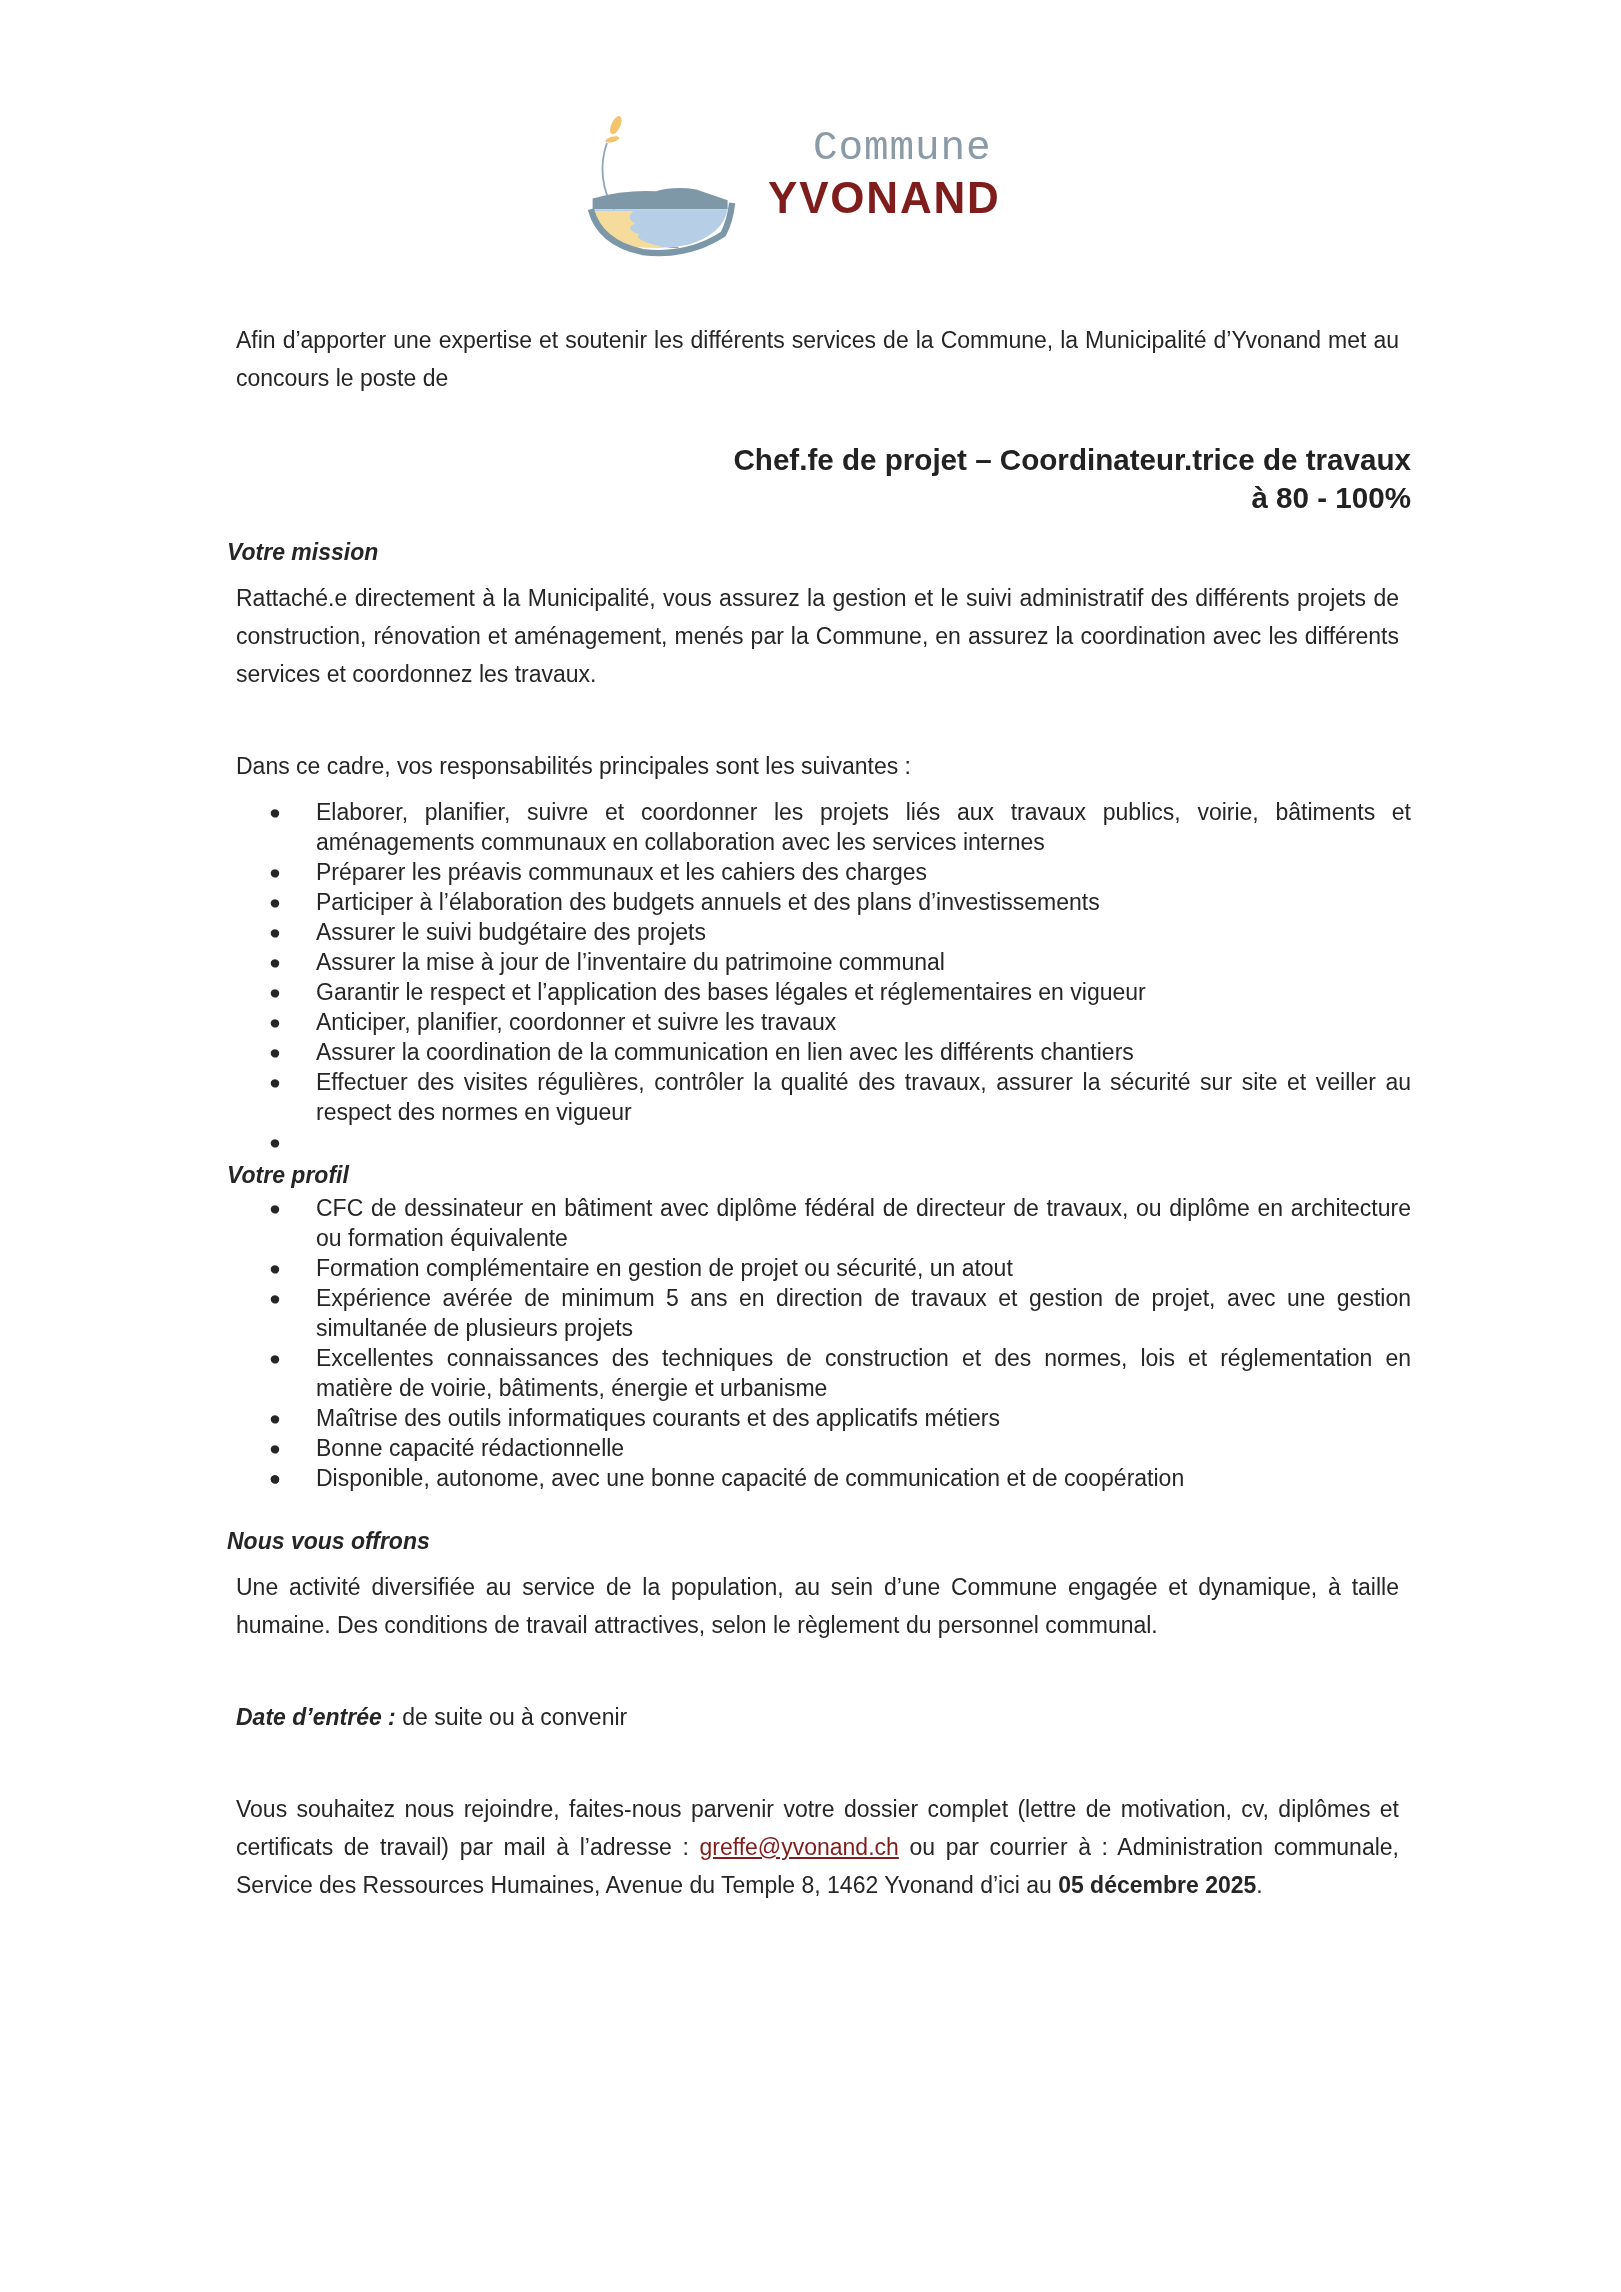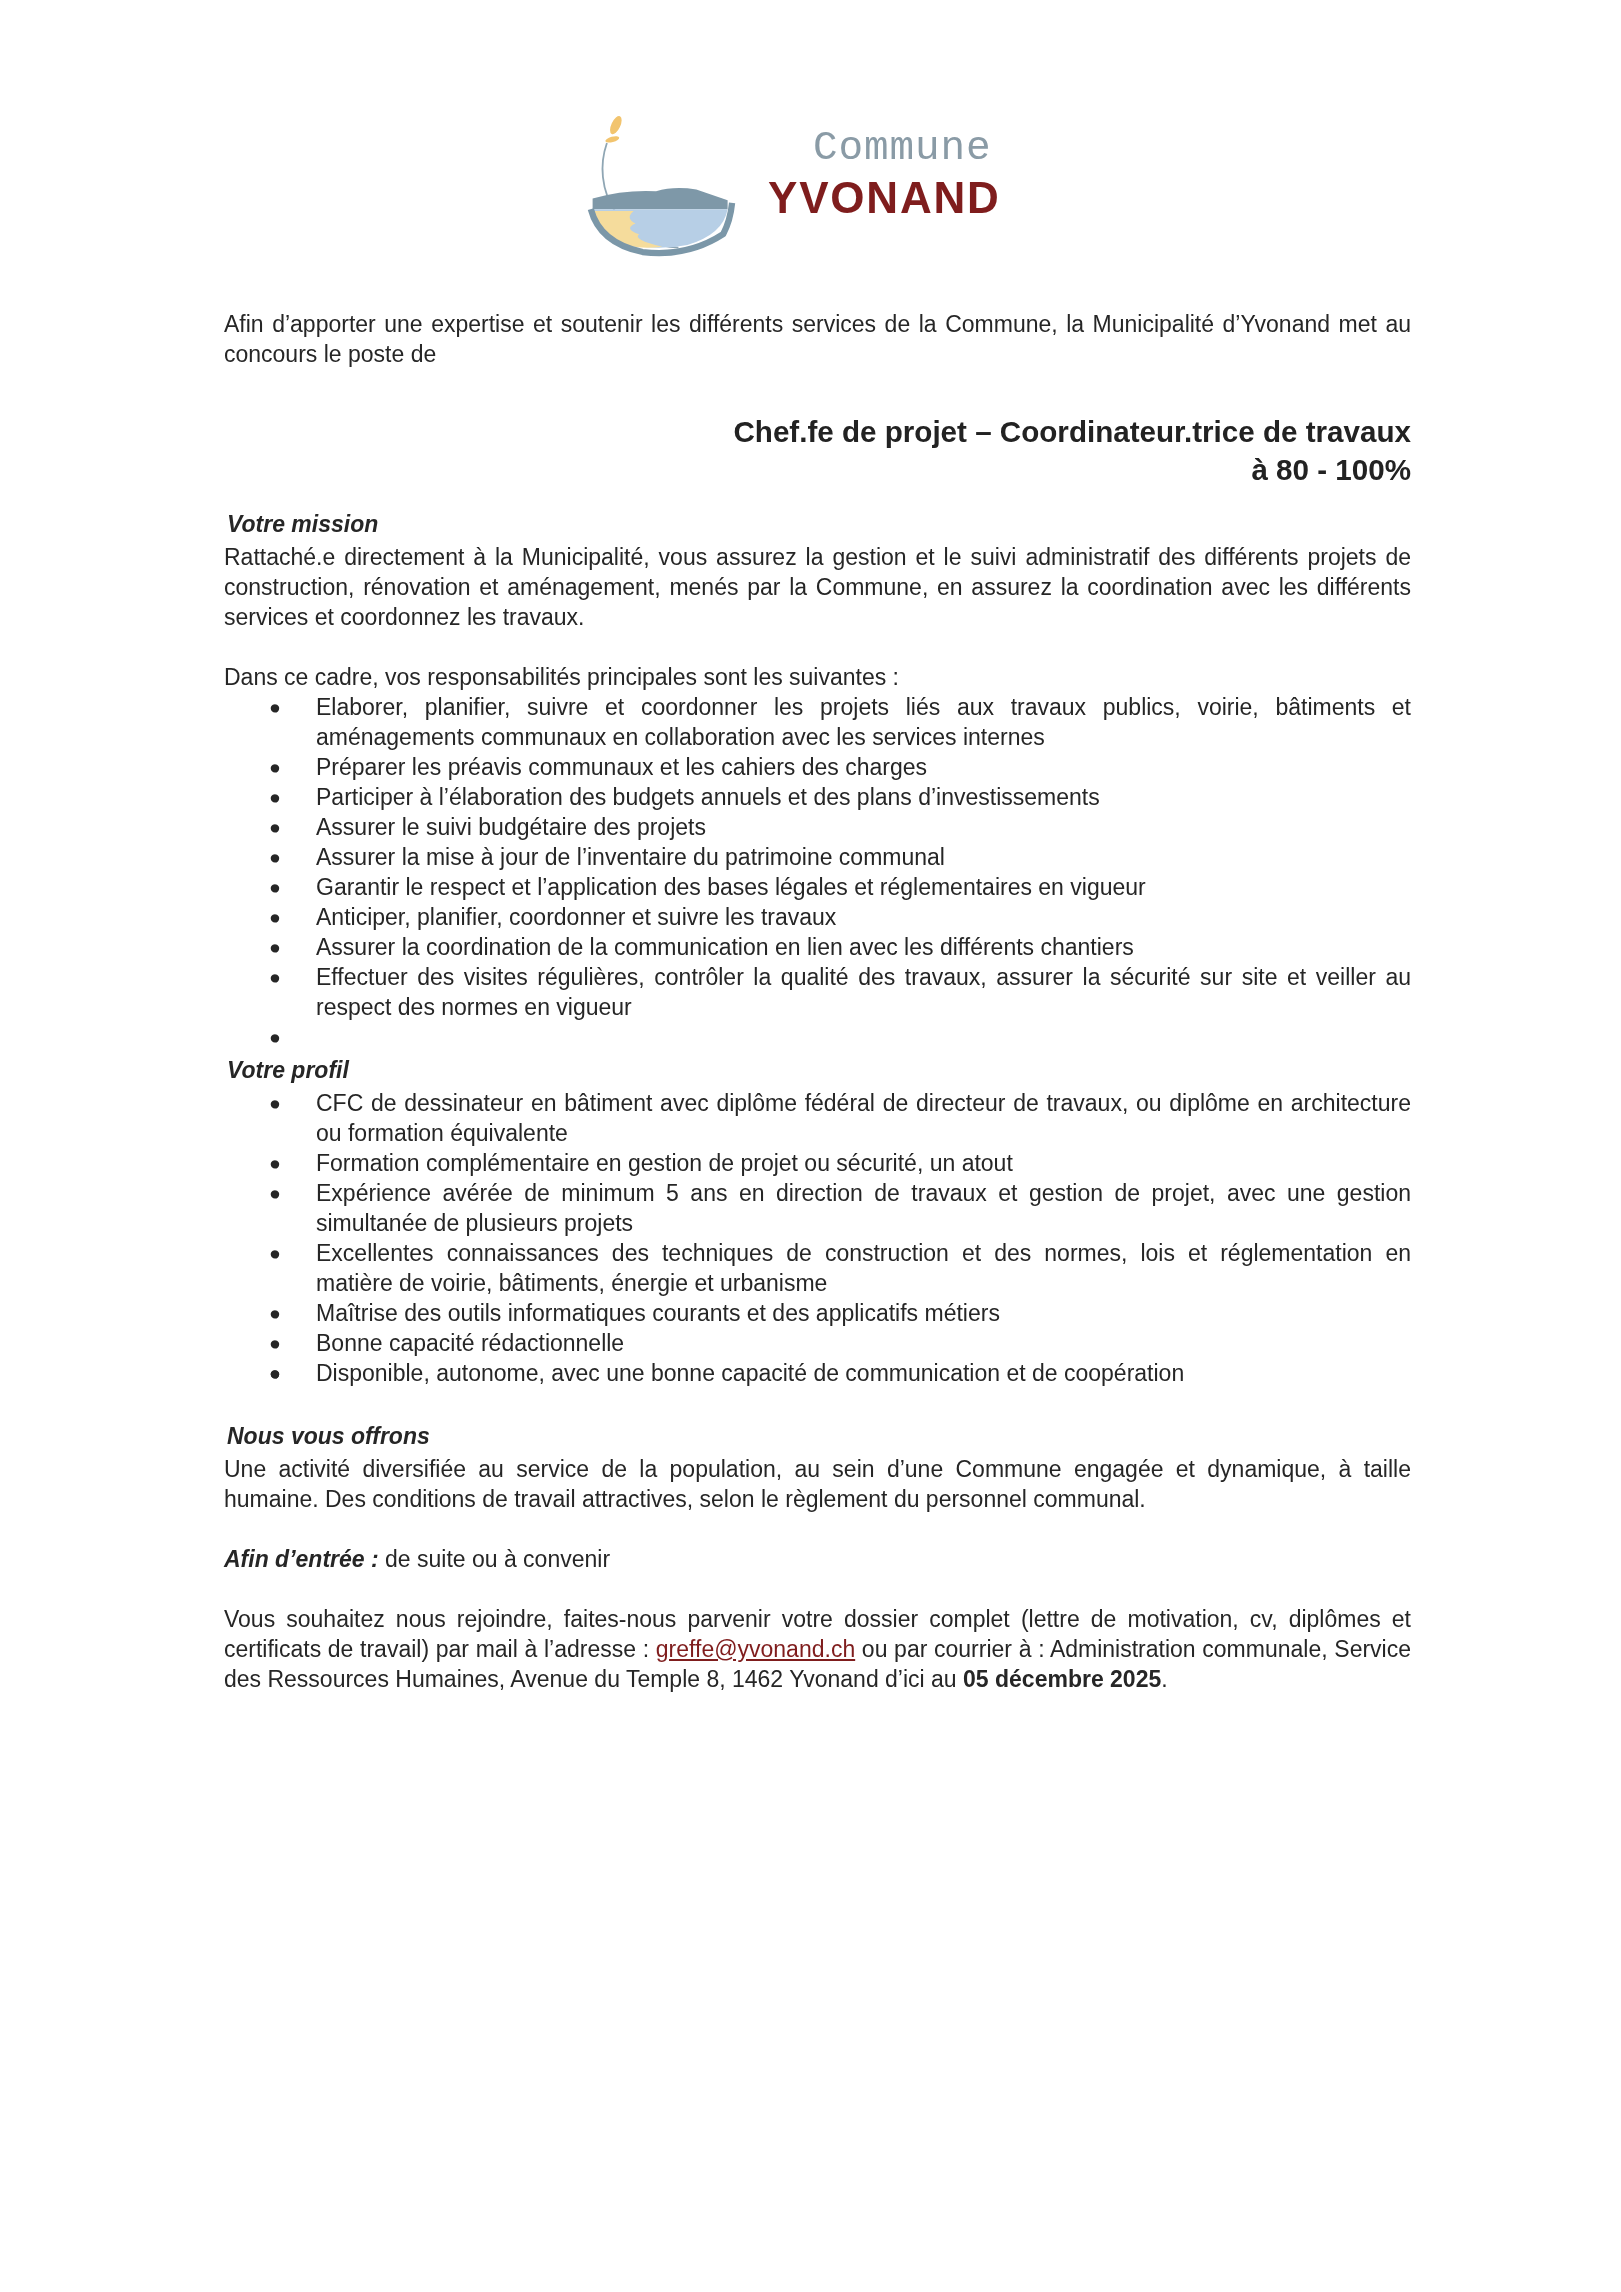--- a/index.html
+++ b/index.html
@@ -11,21 +11,21 @@
   .logo svg { position: absolute; left: 0; top: 0; }
   .logo-word1 {
     position: absolute; left: 233px; top: 16px; font-size: 41px; color: #8a9ba6;
     font-family: Liberation Mono, monospace; letter-spacing: 0.9px; text-align: right;
   }
   .logo-word2 {
     position: absolute; left: 188px; top: 64px; font-size: 44px; font-weight: bold;
     color: #7f1d1d; letter-spacing: 1.8px; font-family: "Liberation Sans", sans-serif;
   }
   .content { position: absolute; left: 224px; top: 309px; width: 1187px; }
-  p { margin: 0; font-size: 23px; line-height: 30px; text-align: justify; }
+  p { margin: 12px; font-size: 23px; line-height: 38px; text-align: justify; }
   .title-block { text-align: right; margin-top: 44px; }
   .title-line { font-size: 29.6px; font-weight: bold; line-height: 38px; color: #222; }
   .section-heading { font-size: 23px; font-weight: bold; font-style: italic; line-height: 30px; margin: 3px; }
   .sec-mission { margin-top: 19.7px; }
   .spacer { height: 30px; }
   ul { margin: 0; padding: 0; list-style: none; }
   li {
     position: relative; padding-left: 92px; font-size: 23px; line-height: 30px;
     text-align: justify;
   }
@@ -104,19 +104,19 @@
 
   <div class="spacer"></div>
 
   <div>
     <div class="section-heading">Nous vous offrons</div>
     <p>Une activité diversifiée au service de la population, au sein d’une Commune engagée et dynamique, à taille humaine. Des conditions de travail attractives, selon le règlement du personnel communal.</p>
   </div>
 
   <div class="spacer"></div>
 
-  <p style="text-align:left;"><span class="italic-bold">Afin d’entrée :</span><span> de suite ou à convenir</span></p>
+  <p style="text-align:left;"><span class="italic-bold">Date d’entrée :</span><span> de suite ou à convenir</span></p>
 
   <div class="spacer"></div>
 
   <p><span>Vous souhaitez nous rejoindre, faites-nous parvenir votre dossier complet (lettre de motivation, cv, diplômes et certificats de travail) par mail à l’adresse : </span><a class="link">greffe@yvonand.ch</a><span> ou par courrier à : Administration communale, Service des Ressources Humaines, Avenue du Temple 8, 1462 Yvonand d’ici au </span><span class="bold">05 décembre 2025</span><span>.</span></p>
 </div>
 
 
 </body></html>

